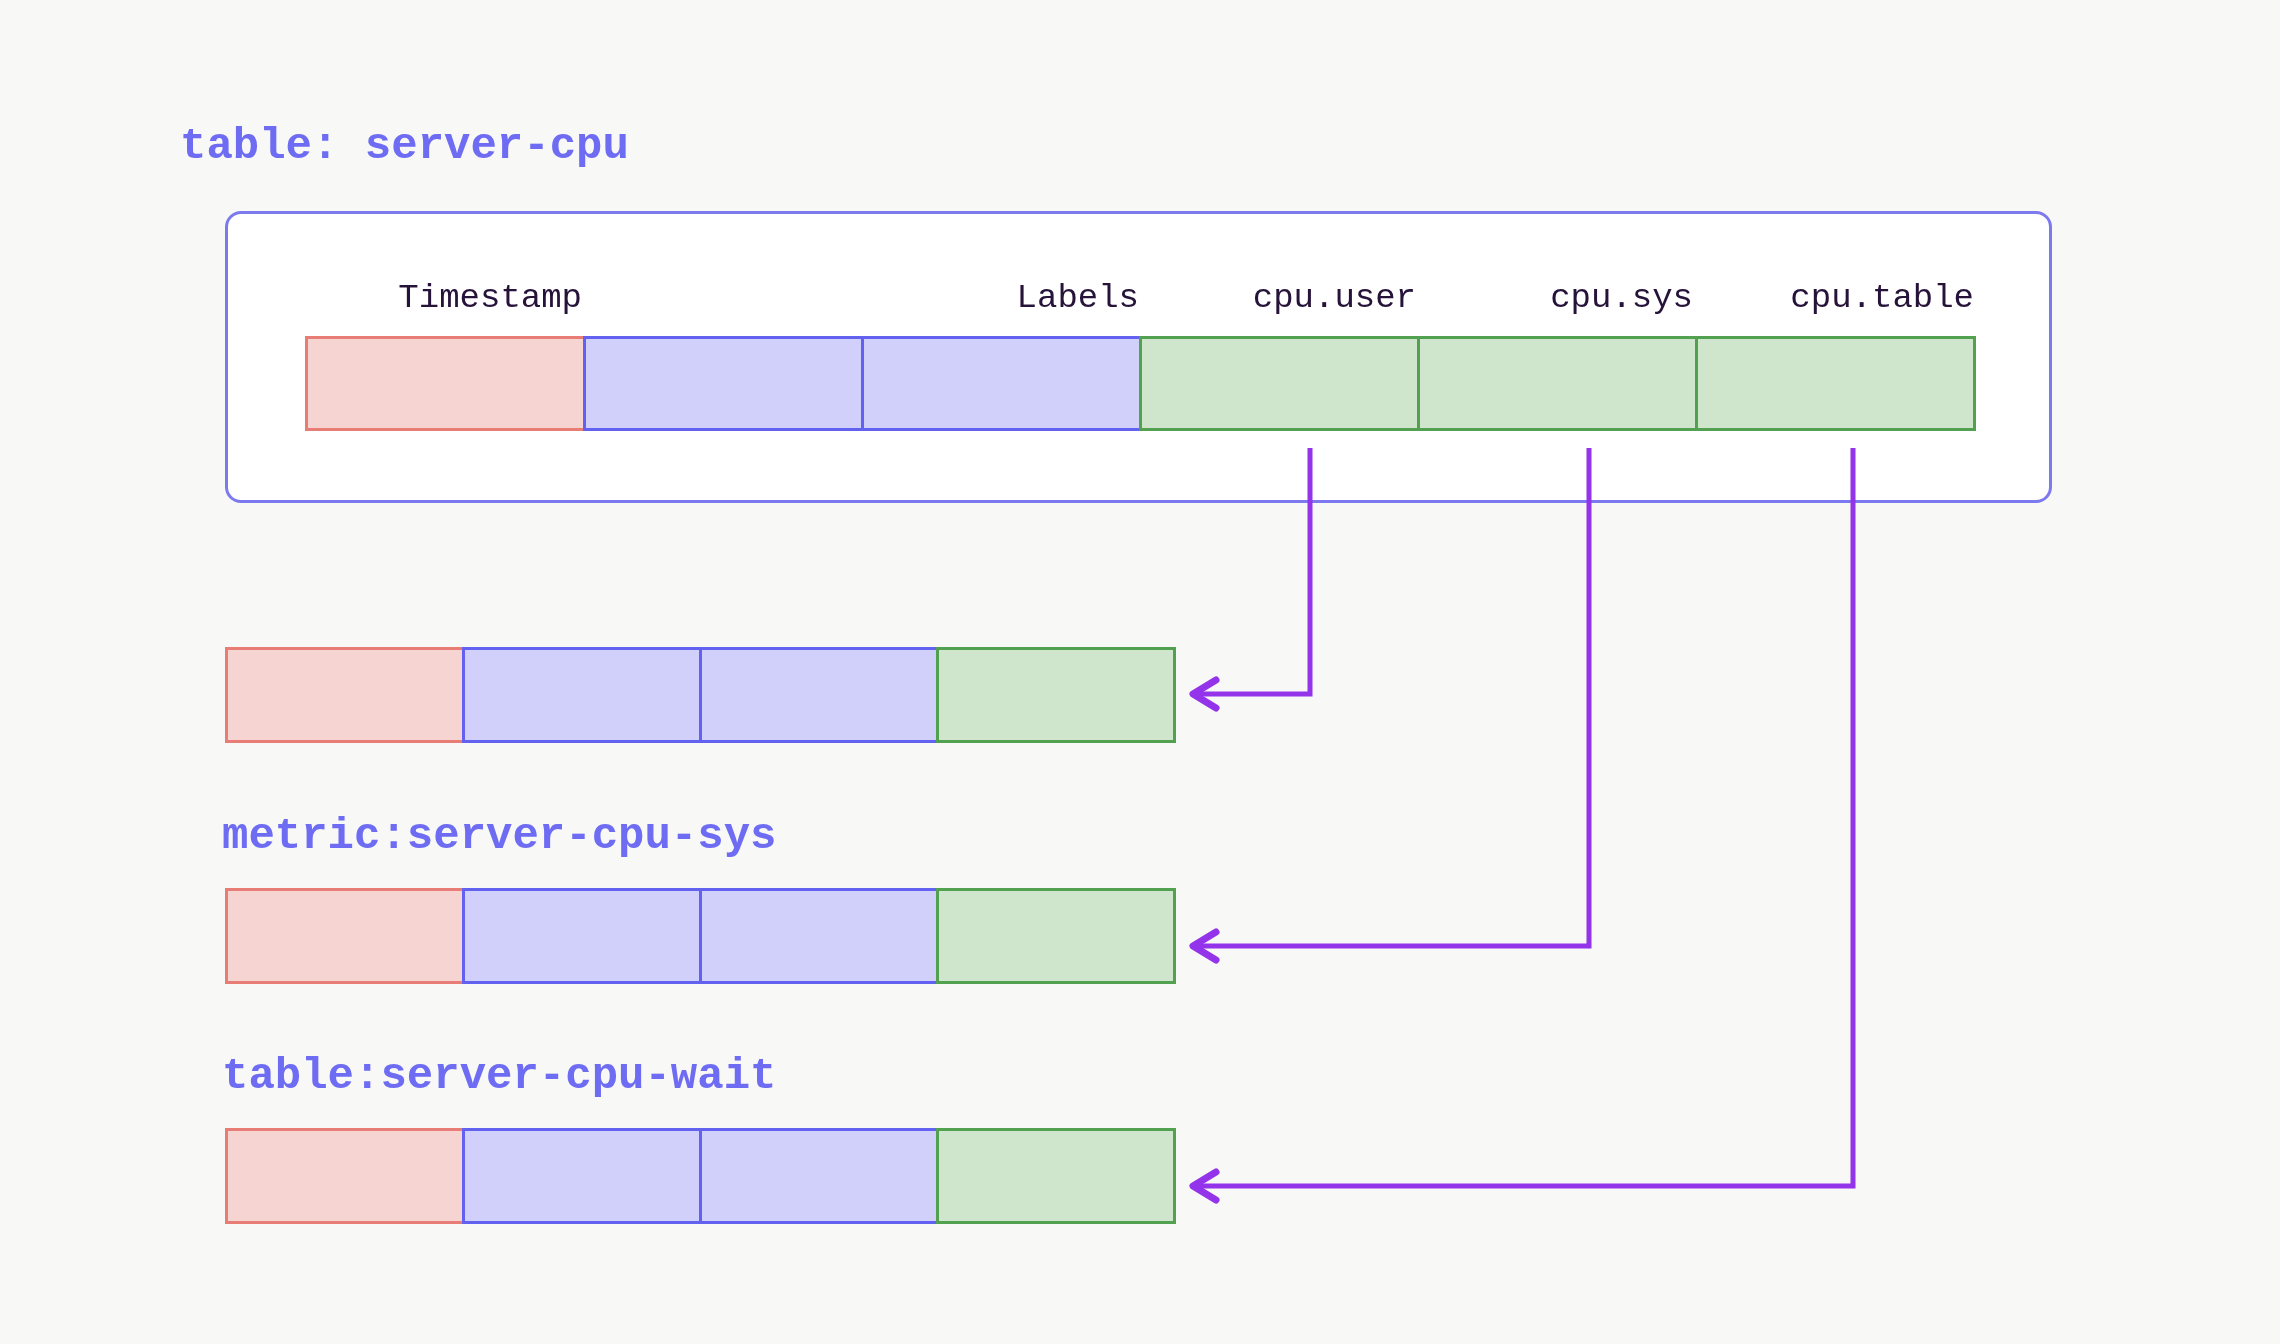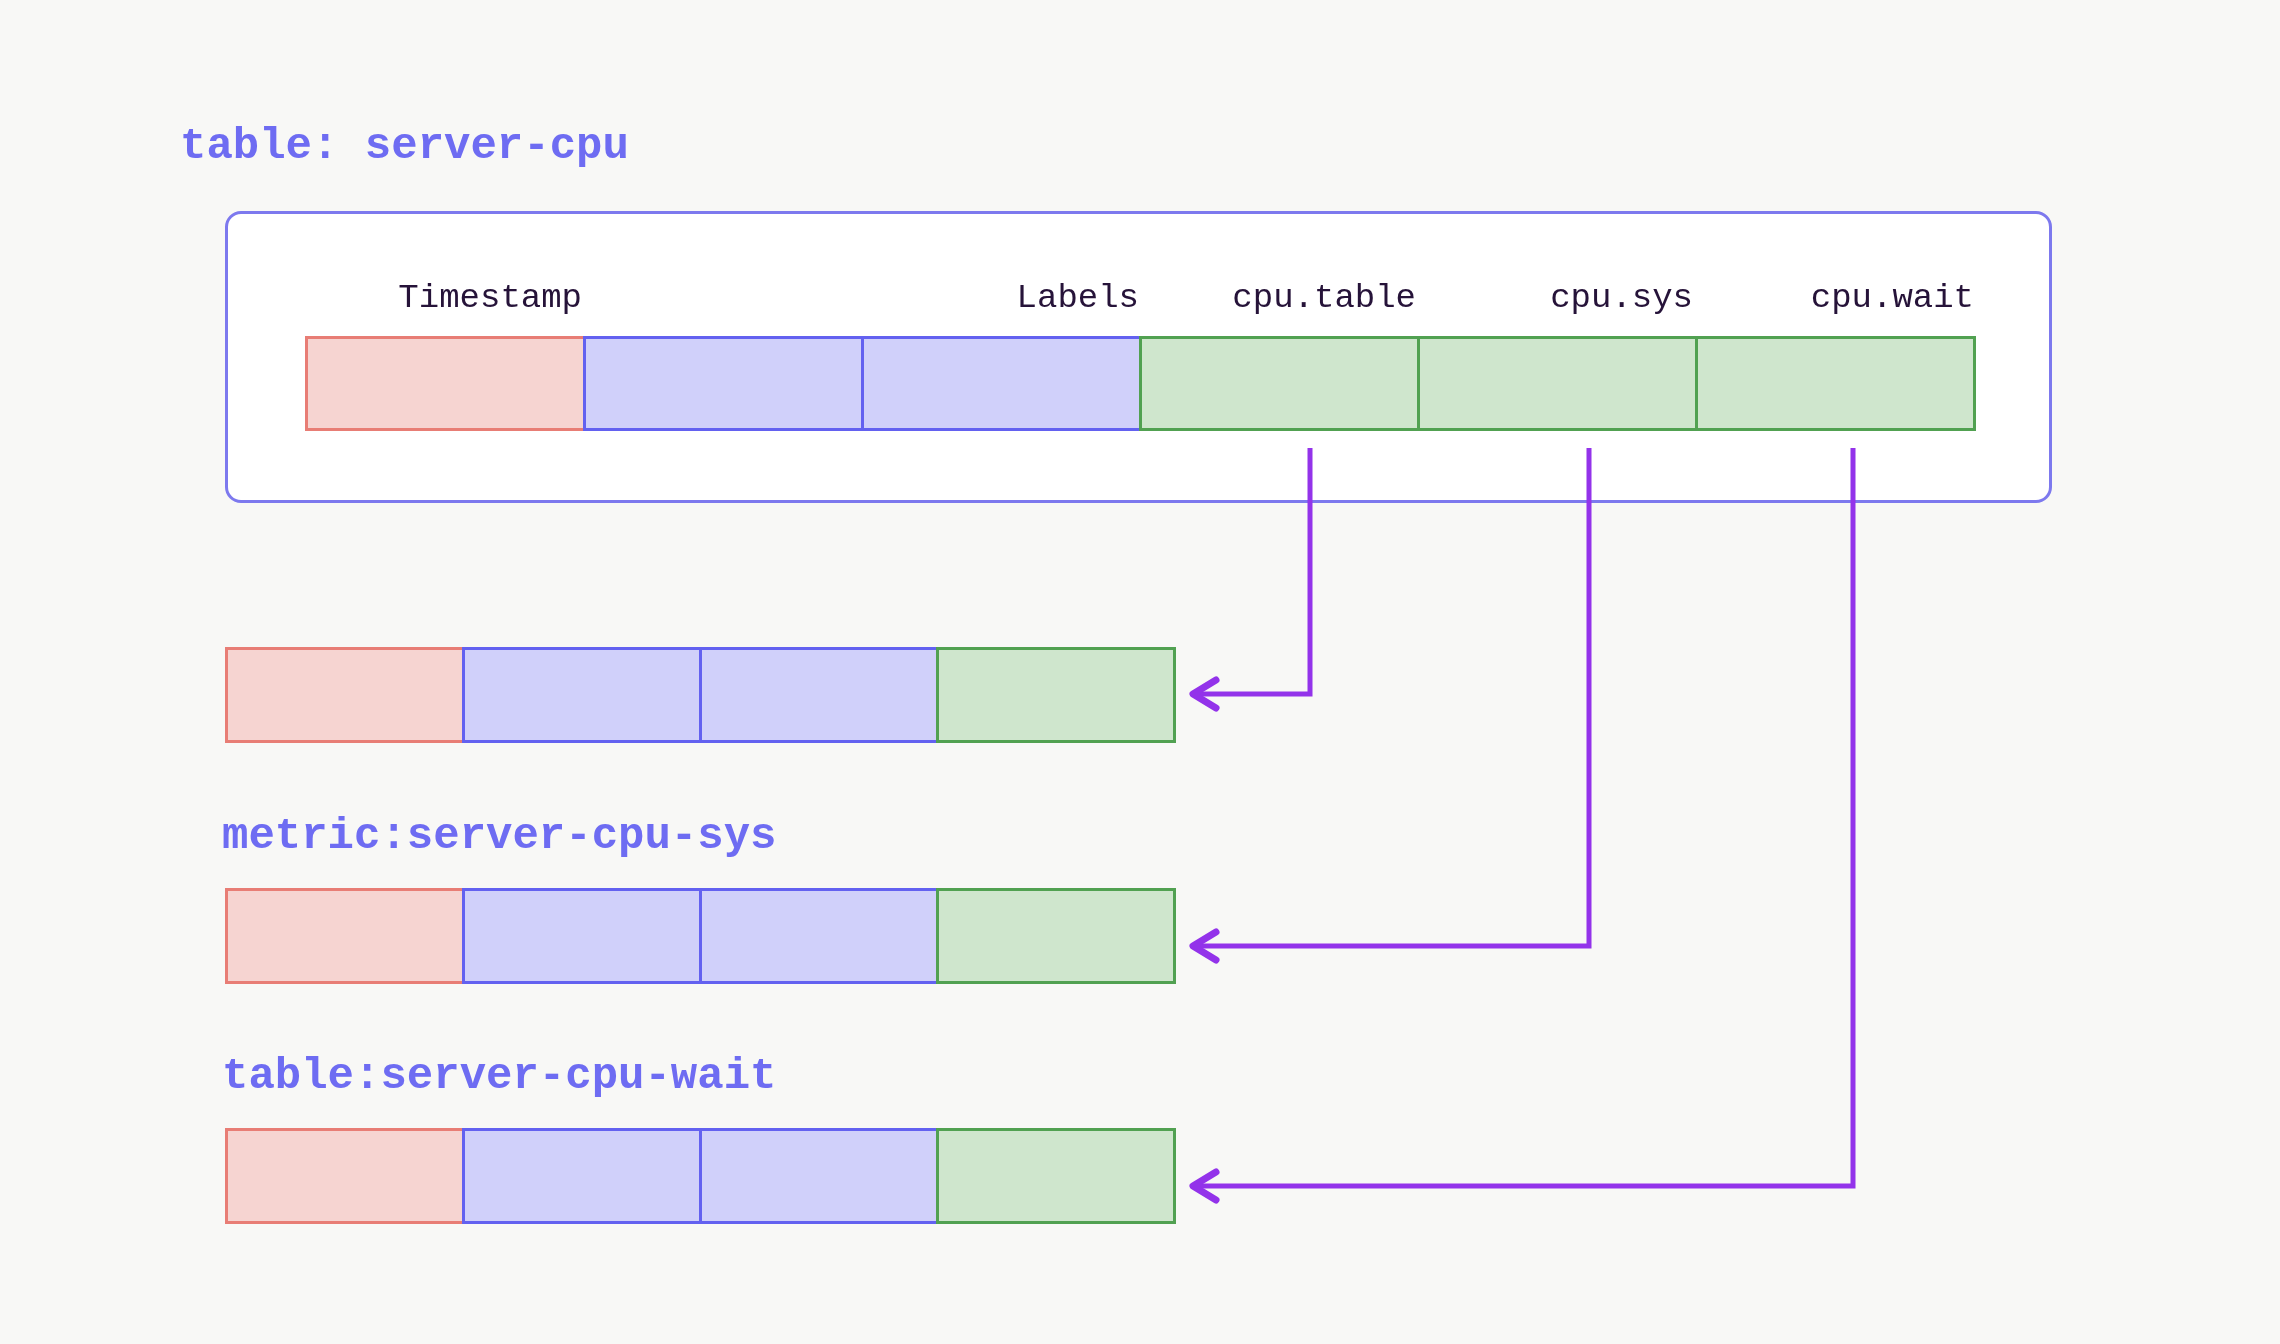--- a/index.html
+++ b/index.html
@@ -86,23 +86,23 @@
 <body>
 
 <div class="stage">
 
   <div class="heading" style="left:180px; top:124px;">table: server-cpu</div>
 
   <div class="panel"></div>
 
   <div class="col-header" style="left:305px;  width:277px;">Timestamp</div>
   <div class="col-header" style="left:582px;  width:557px;">Labels</div>
-  <div class="col-header" style="left:1139px; width:277px;">cpu.table</div>
+  <div class="col-header" style="left:1139px; width:277px;">cpu.user</div>
   <div class="col-header" style="left:1416px; width:277px;">cpu.sys</div>
-  <div class="col-header" style="left:1693px; width:281px;">cpu.wait</div>
+  <div class="col-header" style="left:1693px; width:281px;">cpu.table</div>
 
   <div class="row" style="left:305px; top:336px;">
     <div class="cell t-cell red"></div>
     <div class="cell t-cell blue"></div>
     <div class="cell t-cell blue"></div>
     <div class="cell t-cell green"></div>
     <div class="cell t-cell green"></div>
     <div class="cell t-cell green"></div>
   </div>
 

